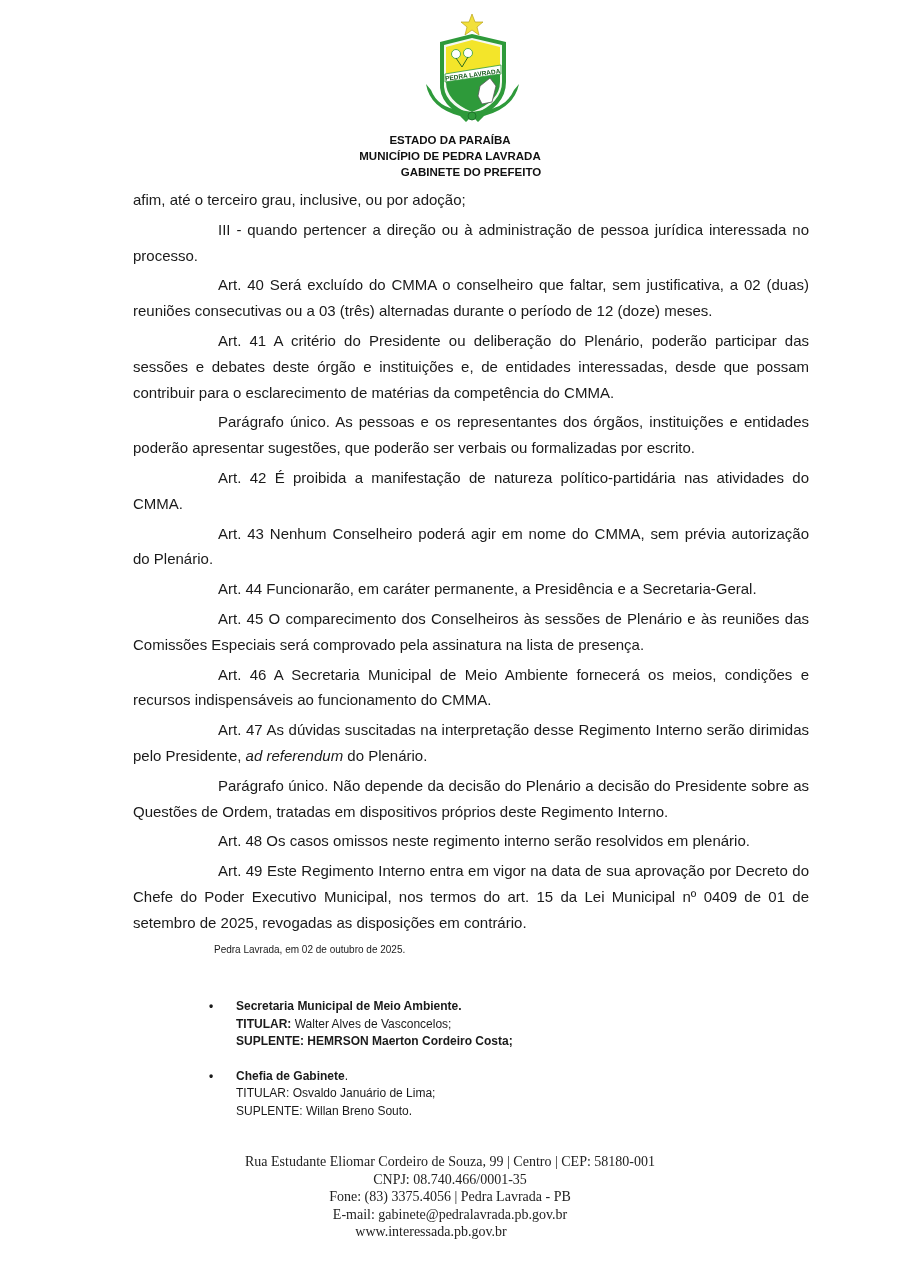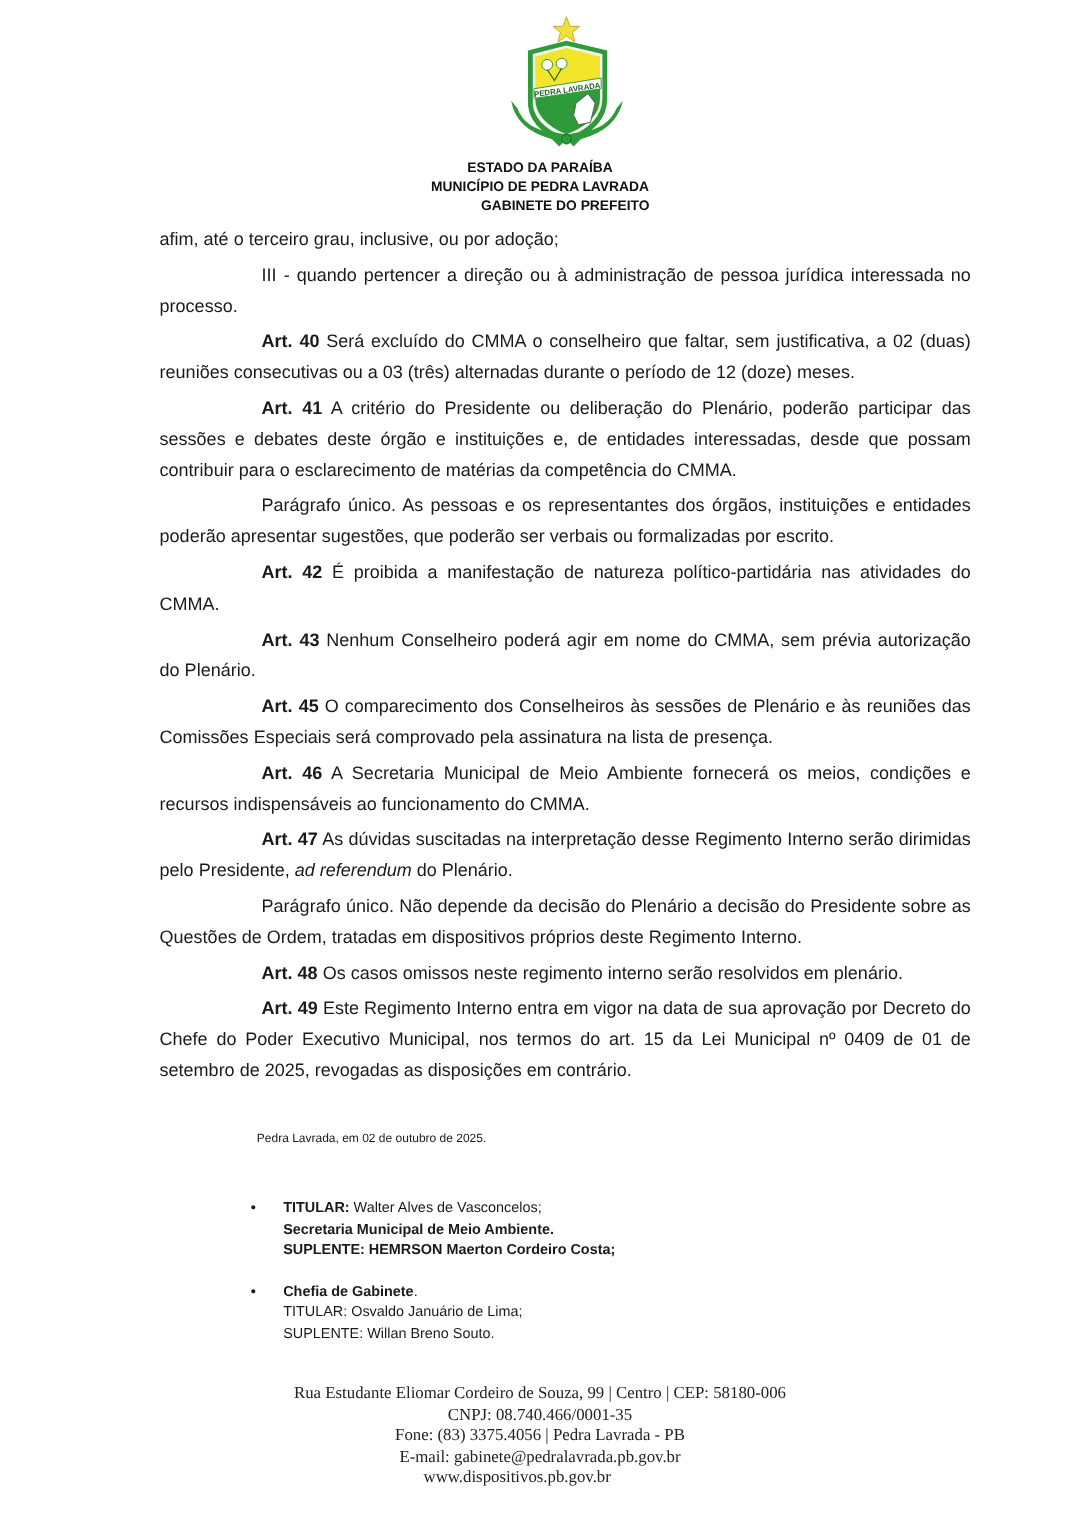--- a/index.html
+++ b/index.html
@@ -10,21 +10,21 @@
   .hdr { position: absolute; left: 0; width: 900px; text-align: center;
          font-family: "Liberation Sans", sans-serif; font-weight: bold; font-size: 11.5px; color: #111; }
   .hdr1 { top: 134px; }
   .hdr2 { top: 150px; }
   .hdr3 { top: 166px; padding-left: 21px; }
 
   .body { position: absolute; left: 129px; top: 183px; width: 684px;
           font-family: "Liberation Sans", sans-serif; font-size: 15px; line-height: 25.8px; color: #1a1a1a; }
   .body p { margin: 4px; text-align: justify; }
   .indent { text-indent: 85px; }
-  .art { font-weight: bold; }
+  .art { font-weight: normal; }
   .ital { font-style: italic; }
 
   .sig { position: absolute; left: 214px; top: 944px;
          font-family: "Liberation Sans", sans-serif; font-size: 10px; color: #1a1a1a; }
 
   .members { position: absolute; left: 205px; top: 998px; width: 500px;
              font-family: "Liberation Sans", sans-serif; font-size: 12px; line-height: 17.5px; color: #1a1a1a; }
   .member { position: relative; padding-left: 31px; margin-bottom: 17px; }
   .bullet { position: absolute; left: 4px; top: 0; font-weight: bold; }
   .b { font-weight: bold; }
@@ -65,50 +65,51 @@
 
     <p class="indent"><span class="art">Art. 40</span><span> Será excluído do CMMA o conselheiro que faltar, sem justificativa, a 02 (duas) reuniões consecutivas ou a 03 (três) alternadas durante o período de 12 (doze) meses.</span></p>
 
     <p class="indent"><span class="art">Art. 41</span><span> A critério do Presidente ou deliberação do Plenário, poderão participar das sessões e debates deste órgão e instituições e, de entidades interessadas, desde que possam contribuir para o esclarecimento de matérias da competência do CMMA.</span></p>
     <p class="indent">Parágrafo único. As pessoas e os representantes dos órgãos, instituições e entidades poderão apresentar sugestões, que poderão ser verbais ou formalizadas por escrito.</p>
 
     <p class="indent"><span class="art">Art. 42</span><span> É proibida a manifestação de natureza político-partidária nas atividades do CMMA.</span></p>
 
     <p class="indent"><span class="art">Art. 43</span><span> Nenhum Conselheiro poderá agir em nome do CMMA, sem prévia autorização do Plenário.</span></p>
 
+    <p class="indent"><span class="art">Art. 44</span><span> Funcionarão, em caráter permanente, a Presidência e a Secretaria-Geral.</span></p>
 
     <p class="indent"><span class="art">Art. 45</span><span> O comparecimento dos Conselheiros às sessões de Plenário e às reuniões das Comissões Especiais será comprovado pela assinatura na lista de presença.</span></p>
 
     <p class="indent"><span class="art">Art. 46</span><span> A Secretaria Municipal de Meio Ambiente fornecerá os meios, condições e recursos indispensáveis ao funcionamento do CMMA.</span></p>
 
     <p class="indent"><span class="art">Art. 47</span><span> As dúvidas suscitadas na interpretação desse Regimento Interno serão dirimidas pelo Presidente, </span><span class="ital">ad referendum</span><span> do Plenário.</span></p>
     <p class="indent">Parágrafo único. Não depende da decisão do Plenário a decisão do Presidente sobre as Questões de Ordem, tratadas em dispositivos próprios deste Regimento Interno.</p>
 
     <p class="indent"><span class="art">Art. 48</span><span> Os casos omissos neste regimento interno serão resolvidos em plenário.</span></p>
 
     <p class="indent"><span class="art">Art. 49</span><span> Este Regimento Interno entra em vigor na data de sua aprovação por Decreto do Chefe do Poder Executivo Municipal, nos termos do art. 15 da Lei Municipal nº 0409 de 01 de setembro de 2025, revogadas as disposições em contrário.</span></p>
   </div>
 
   <div class="sig">Pedra Lavrada, em 02 de outubro de 2025.</div>
 
   <div class="members">
     <div class="member">
       <span class="bullet">•</span>
+      <div><span class="b">Secretaria Municipal de Meio Ambiente.</span><span></span></div>
       <div><span class="b">TITULAR:</span><span> Walter Alves de Vasconcelos;</span></div>
-      <div><span class="b">Secretaria Municipal de Meio Ambiente.</span><span></span></div>
       <div class="b"><span>SUPLENTE:</span><span> HEMRSON Maerton Cordeiro Costa;</span></div>
     </div>
     <div class="member">
       <span class="bullet">•</span>
       <div><span class="b">Chefia de Gabinete</span><span>.</span></div>
       <div><span>TITULAR:</span><span> Osvaldo Januário de Lima;</span></div>
       <div><span>SUPLENTE:</span><span> Willan Breno Souto.</span></div>
     </div>
   </div>
 
   <div class="footer">
-    <div>Rua Estudante Eliomar Cordeiro de Souza, 99 | Centro | CEP: 58180-006</div>
+    <div>Rua Estudante Eliomar Cordeiro de Souza, 99 | Centro | CEP: 58180-001</div>
     <div>CNPJ: 08.740.466/0001-35</div>
     <div>Fone: (83) 3375.4056 | Pedra Lavrada - PB</div>
     <div>E-mail: gabinete@pedralavrada.pb.gov.br</div>
-    <div class="web">www.dispositivos.pb.gov.br</div>
+    <div class="web">www.interessada.pb.gov.br</div>
   </div>
 </div>
 
 </body></html>

